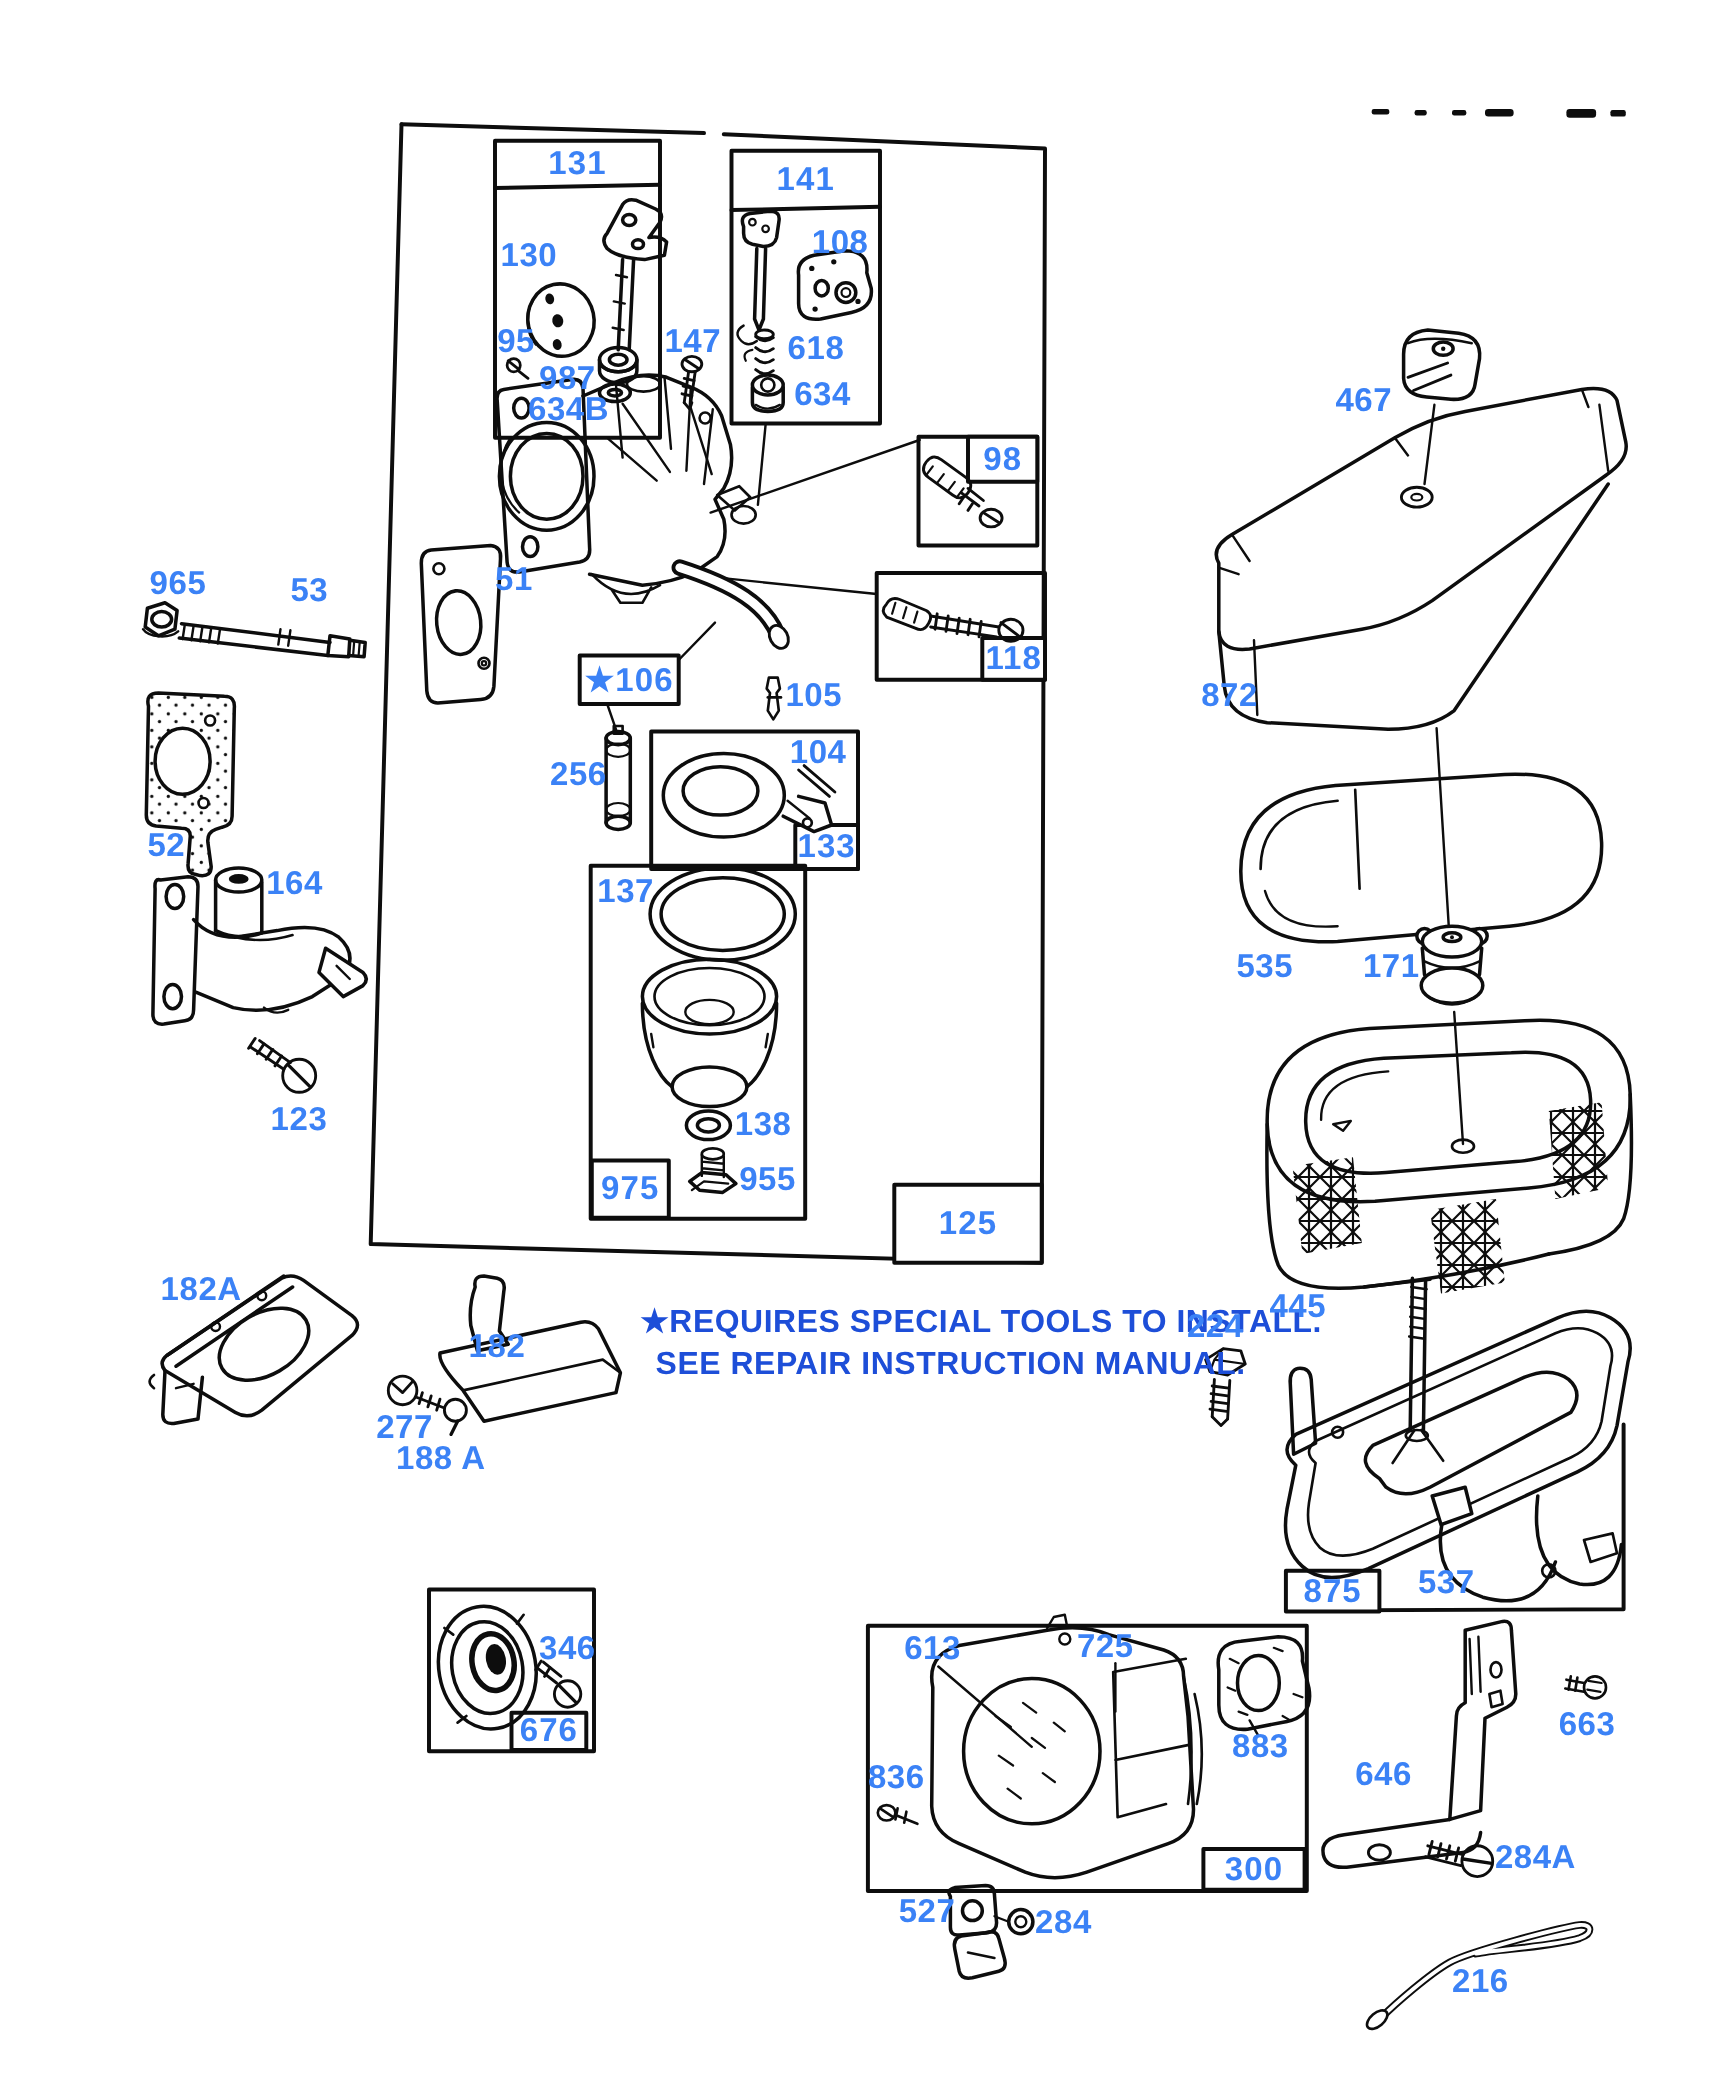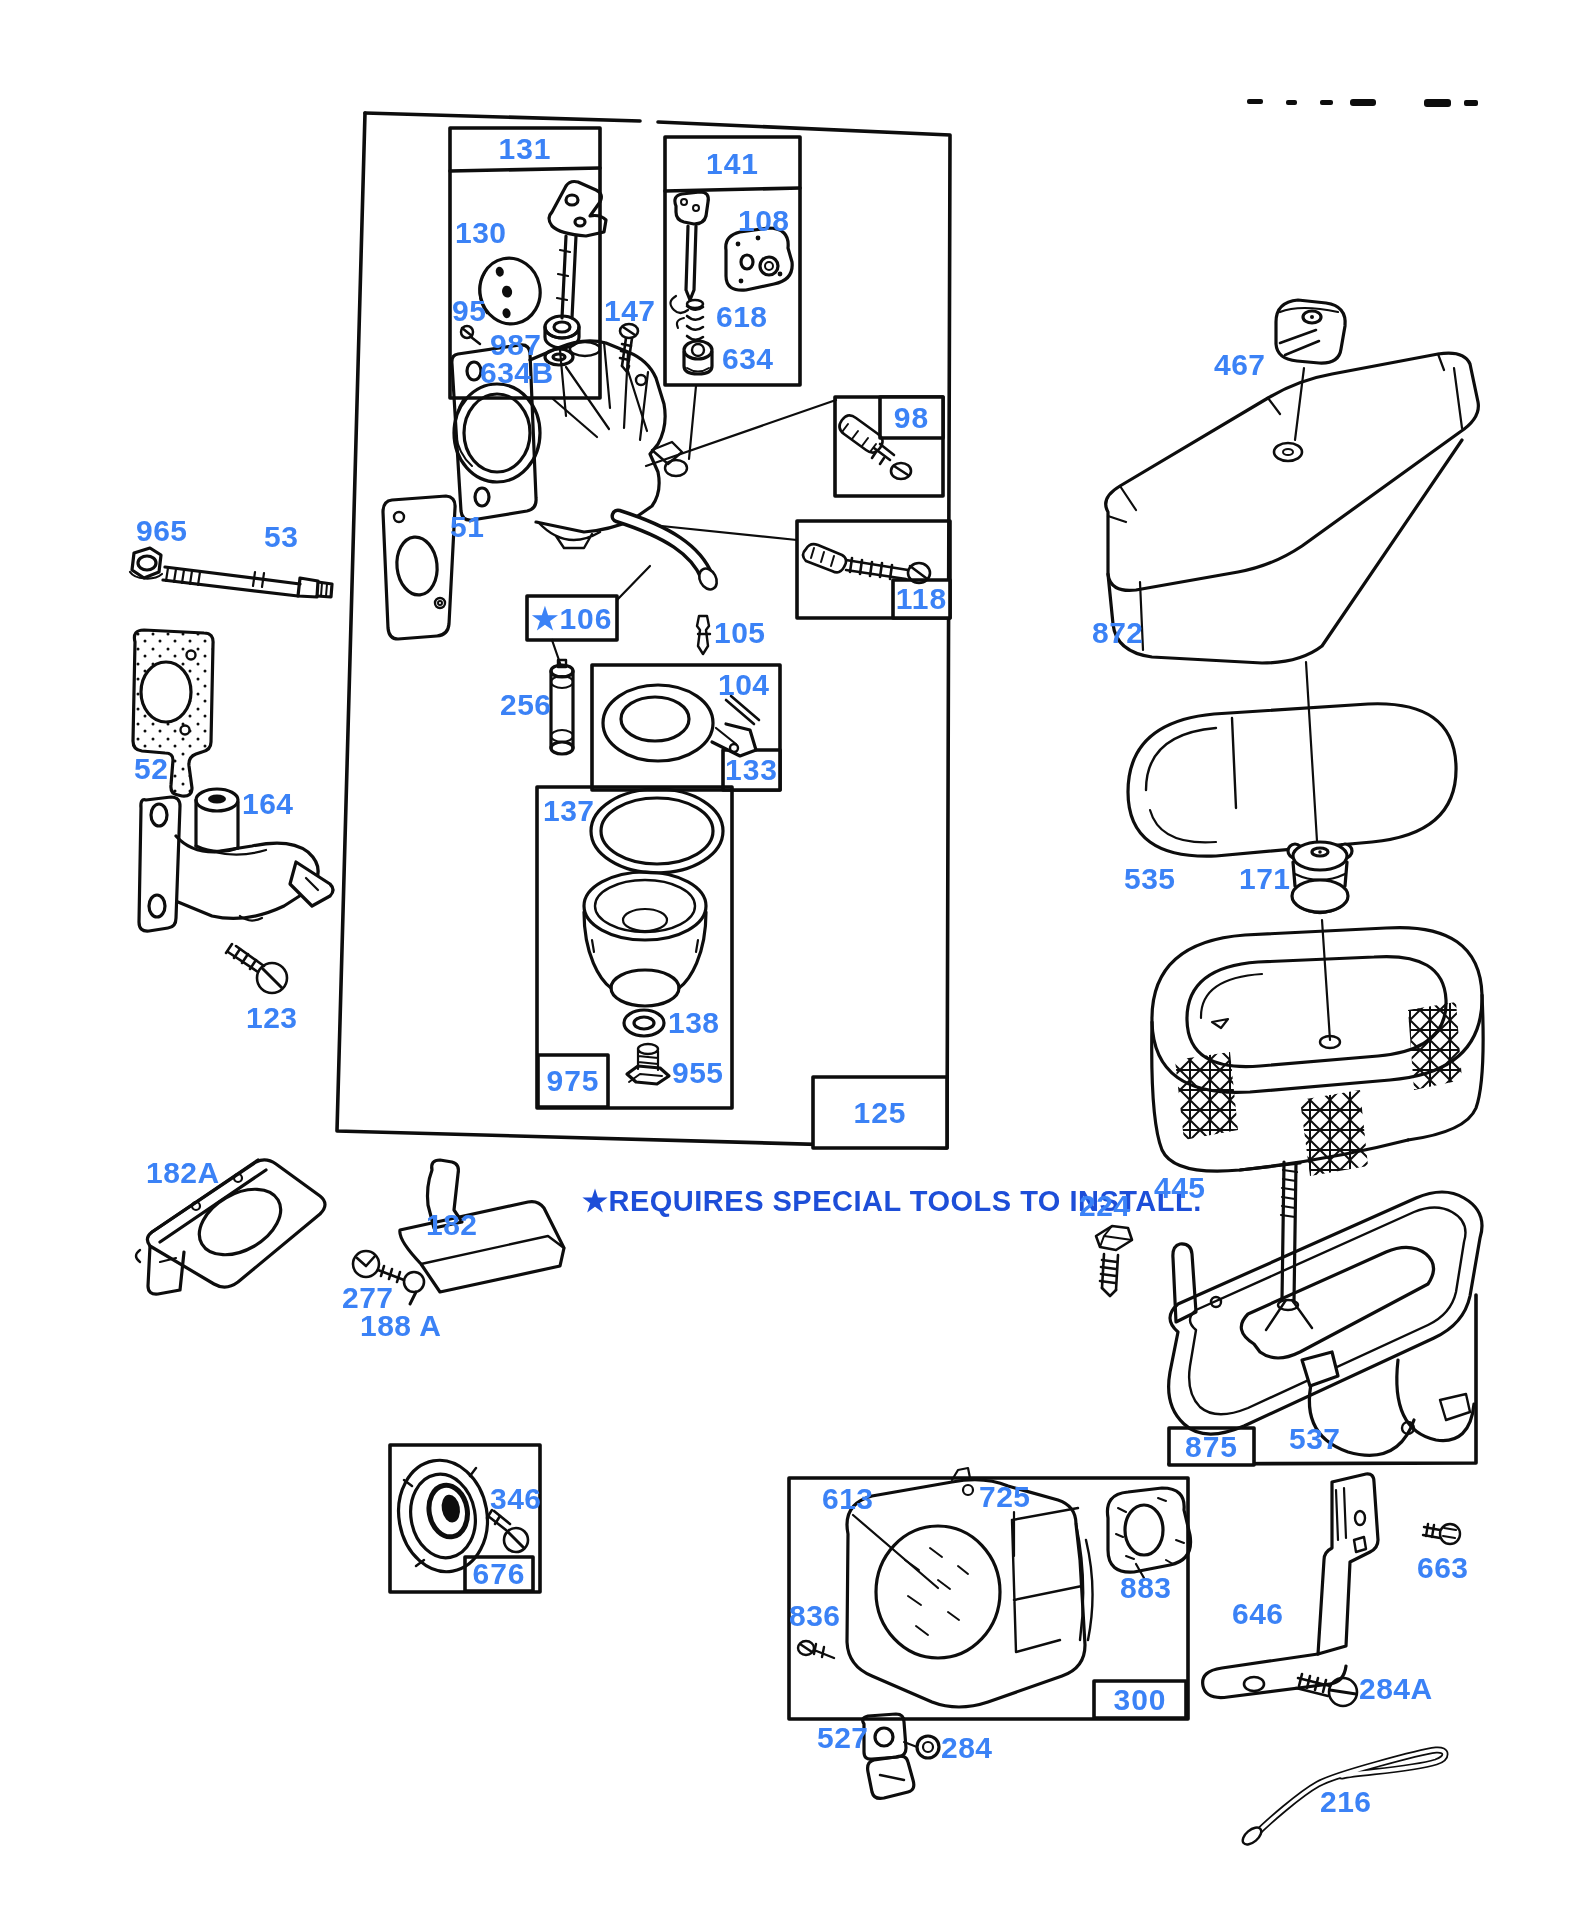--- a/index.html
+++ b/index.html
@@ -456,20 +456,21 @@
       <rect x="1320" y="100" width="13" height="5" rx="2"></rect>
       <rect x="1350" y="99" width="26" height="7" rx="3"></rect>
       <rect x="1424" y="99" width="27" height="8" rx="3"></rect>
       <rect x="1464" y="100" width="14" height="6" rx="2"></rect>
     </g>
   </g>
 </svg>
 
 
 <div class="note" style="left:582px;top:1184px">★REQUIRES SPECIAL TOOLS TO INSTALL.</div>
+<div class="note" style="left:596px;top:1224px">SEE REPAIR INSTRUCTION MANUAL.</div>
 
 <div class="lbl boxed" style="left:450px;top:128px;width:150px;height:42px">131</div>
 <div class="lbl boxed" style="left:665px;top:137px;width:135px;height:53px">141</div>
 <div class="lbl boxed" style="left:880px;top:397px;width:63px;height:41px">98</div>
 <div class="lbl boxed" style="left:893px;top:580px;width:57px;height:38px">118</div>
 <div class="lbl boxed" style="left:527px;top:596px;width:90px;height:44px">★106</div>
 <div class="lbl boxed" style="left:723px;top:750px;width:57px;height:40px">133</div>
 <div class="lbl boxed" style="left:538px;top:1055px;width:70px;height:52px">975</div>
 <div class="lbl boxed" style="left:813px;top:1077px;width:134px;height:71px">125</div>
 <div class="lbl boxed" style="left:465px;top:1557px;width:68px;height:34px">676</div>

